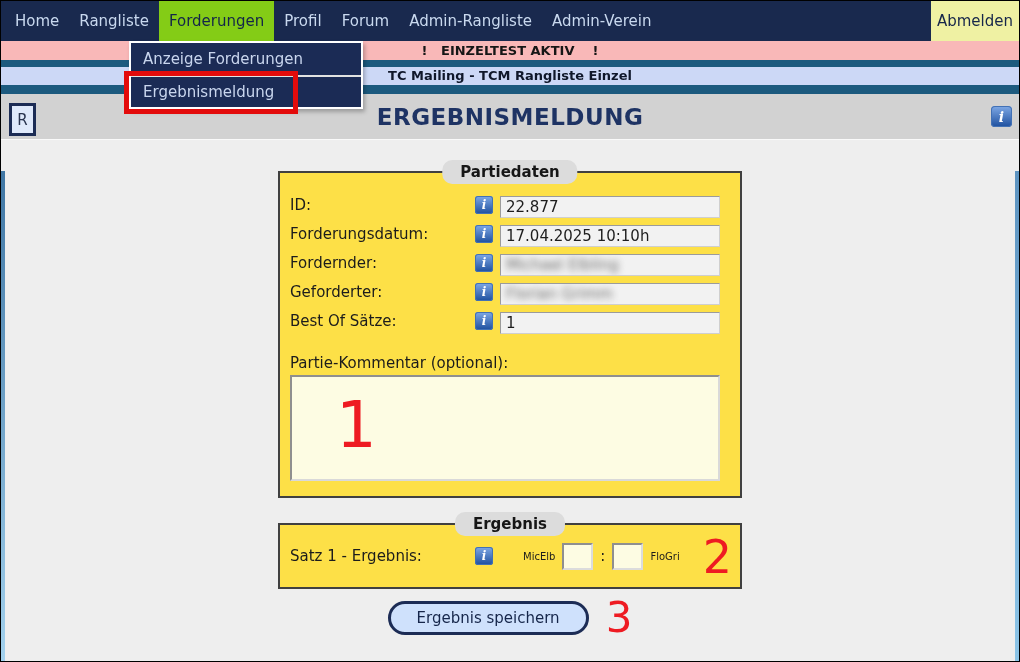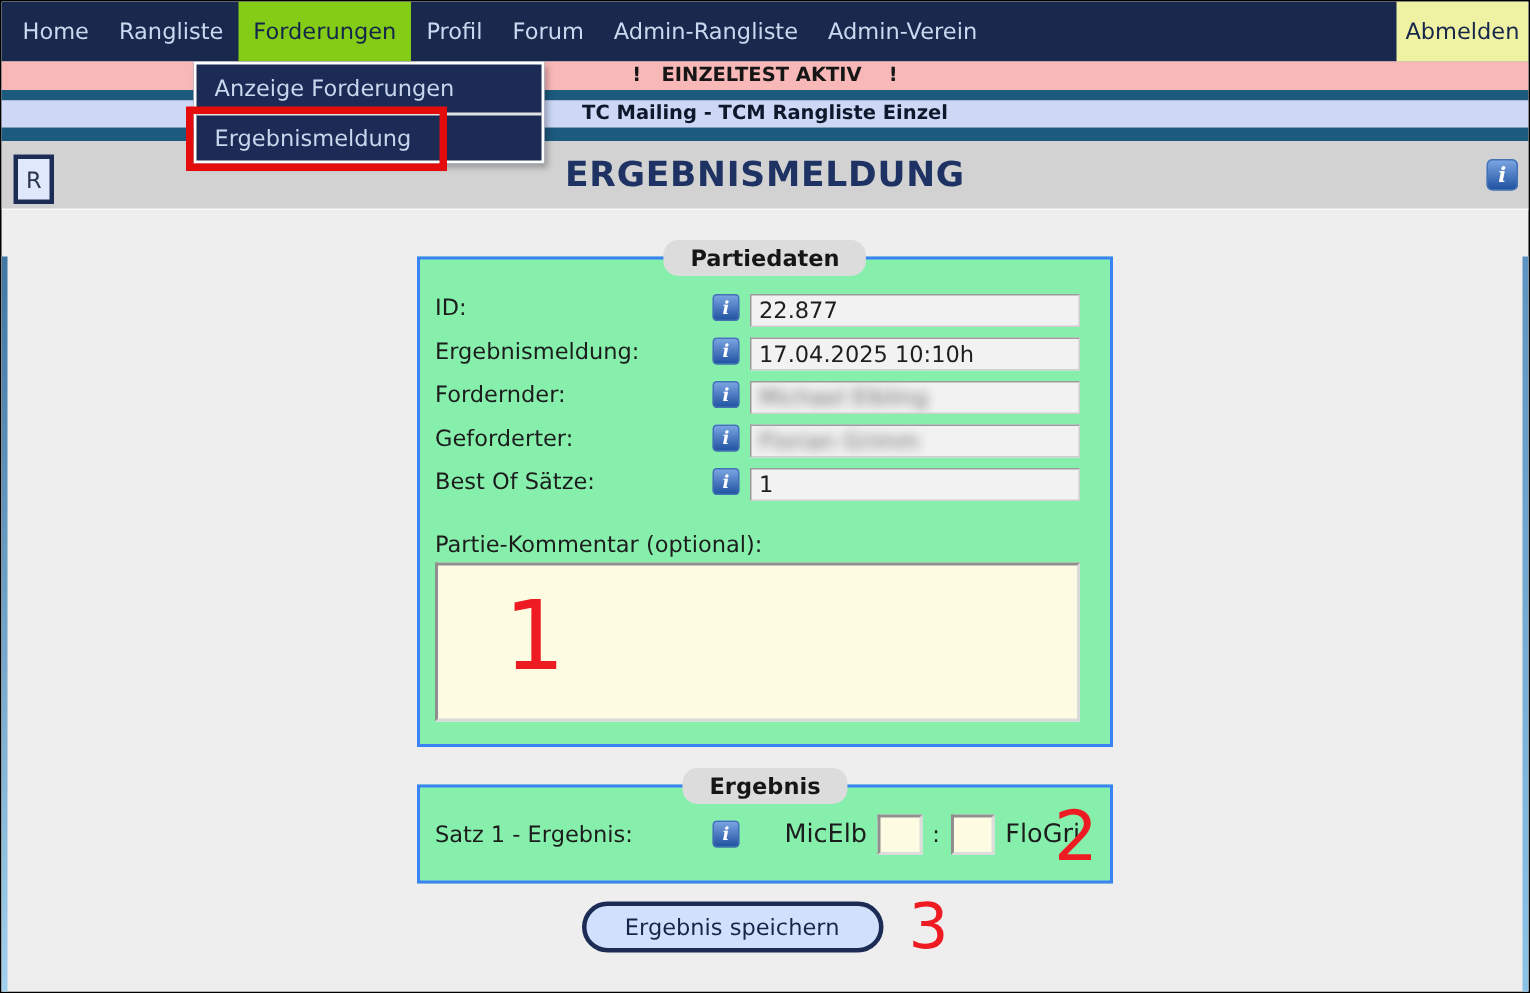--- a/index.html
+++ b/index.html
@@ -39,21 +39,21 @@
   .titlebar .info-icon { position: absolute; right: 7px; top: 12px; }
 
   
   .content { position: relative; height: 521px; background: #eee; }
   .side-strip { position: absolute; top: 0; bottom: 0; width: 4px;
                 background: linear-gradient(#3f76a4, #a9d7f2); }
   .side-strip.left { left: 0; }
   .side-strip.right { right: 0; background: linear-gradient(#5c93c0, #8ec7e9); }
 
   .form-col { width: 464px; margin: 0 auto; position: relative; }
-  .fieldset { position: relative; border: 2px solid #3b82f6; background: #86efac; }
+  .fieldset { position: relative; border: 2px solid #404040; background: #fde047; }
   .legend { position: absolute; top: -13px; left: 50%; transform: translateX(-50%);
             background: #dcdcdc; padding: 3px 18px; border-radius: 10px; font-weight: bold;
             font-size: 15px; color: #161616; white-space: nowrap; }
 
   .fs-partiedaten { margin-top: 31px; height: 327px; padding: 23px 20px 0 10px; }
   .frow { display: flex; align-items: flex-start; height: 29px; }
   .flabel { width: 185px; font-size: 15px; color: #1c1c1c; flex-shrink: 0; }
   .frow .info-icon, .erow .info-icon { width: 18px; height: 18px; font-size: 12px; border-radius: 3px; }
   .tinput { flex: 1; margin-left: 7px; height: 22px; background: #f2f2f2;
             border: 1px solid #9b9b9b; border-bottom-color: #cfcfcf; border-right-color: #cfcfcf;
@@ -65,21 +65,21 @@
   .comment-box { position: relative; margin-top: 3px; height: 106px; background: #fdfce3;
                  border: 2px solid; border-color: #8f8f8f #d9d9d9 #d9d9d9 #8f8f8f; cursor: text; }
 
   .annotation-num { color: #ee1b22; line-height: 1; font-weight: 400; }
   .ann-1 { position: absolute; left: 44px; top: 16px; font-size: 64px; }
   .ann-2 { position: absolute; right: 8px; top: 9px; font-size: 46px; }
   .ann-3 { display: inline-block; font-size: 42px; vertical-align: middle; margin-left: 12px; }
 
   .fs-ergebnis { margin-top: 25px; height: 66px; }
   .erow { display: flex; align-items: center; height: 100%; padding: 0 20px 0 10px; }
-  .player-abbr { font-size: 17px; color: #1c1c1c; text-align: center; }
+  .player-abbr { font-size: 10px; color: #1c1c1c; text-align: center; }
   .p1 { margin-left: 30px; }
   .score-box { width: 31px; height: 27px; background: #fdfce3; border: 2px solid;
                border-color: #8f8f8f #dcdcdc #dcdcdc #8f8f8f; margin: 0 7px; cursor: text; }
   .colon { font-size: 15px; color: #1c1c1c; }
 
   .button-row { margin-top: 8px; text-align: center; }
   .save-button { display: inline-block; background: #cfe1fc; border: 3px solid #1c2c55;
                  border-radius: 17px; padding: 5px 26px; font-size: 15px; color: #16264a;
                  cursor: pointer; vertical-align: middle; }
 
@@ -130,21 +130,21 @@
 
         <div class="frow">
           <div class="flabel">ID:</div>
           <span class="info-icon">i</span>
           <div class="tinput">
             <span>22.877</span>
           </div>
         </div>
 
         <div class="frow">
-          <div class="flabel">Ergebnismeldung:</div>
+          <div class="flabel">Forderungsdatum:</div>
           <span class="info-icon">i</span>
           <div class="tinput">
             <span>17.04.2025 10:10h</span>
           </div>
         </div>
 
         <div class="frow">
           <div class="flabel">Fordernder:</div>
           <span class="info-icon">i</span>
           <div class="tinput">

